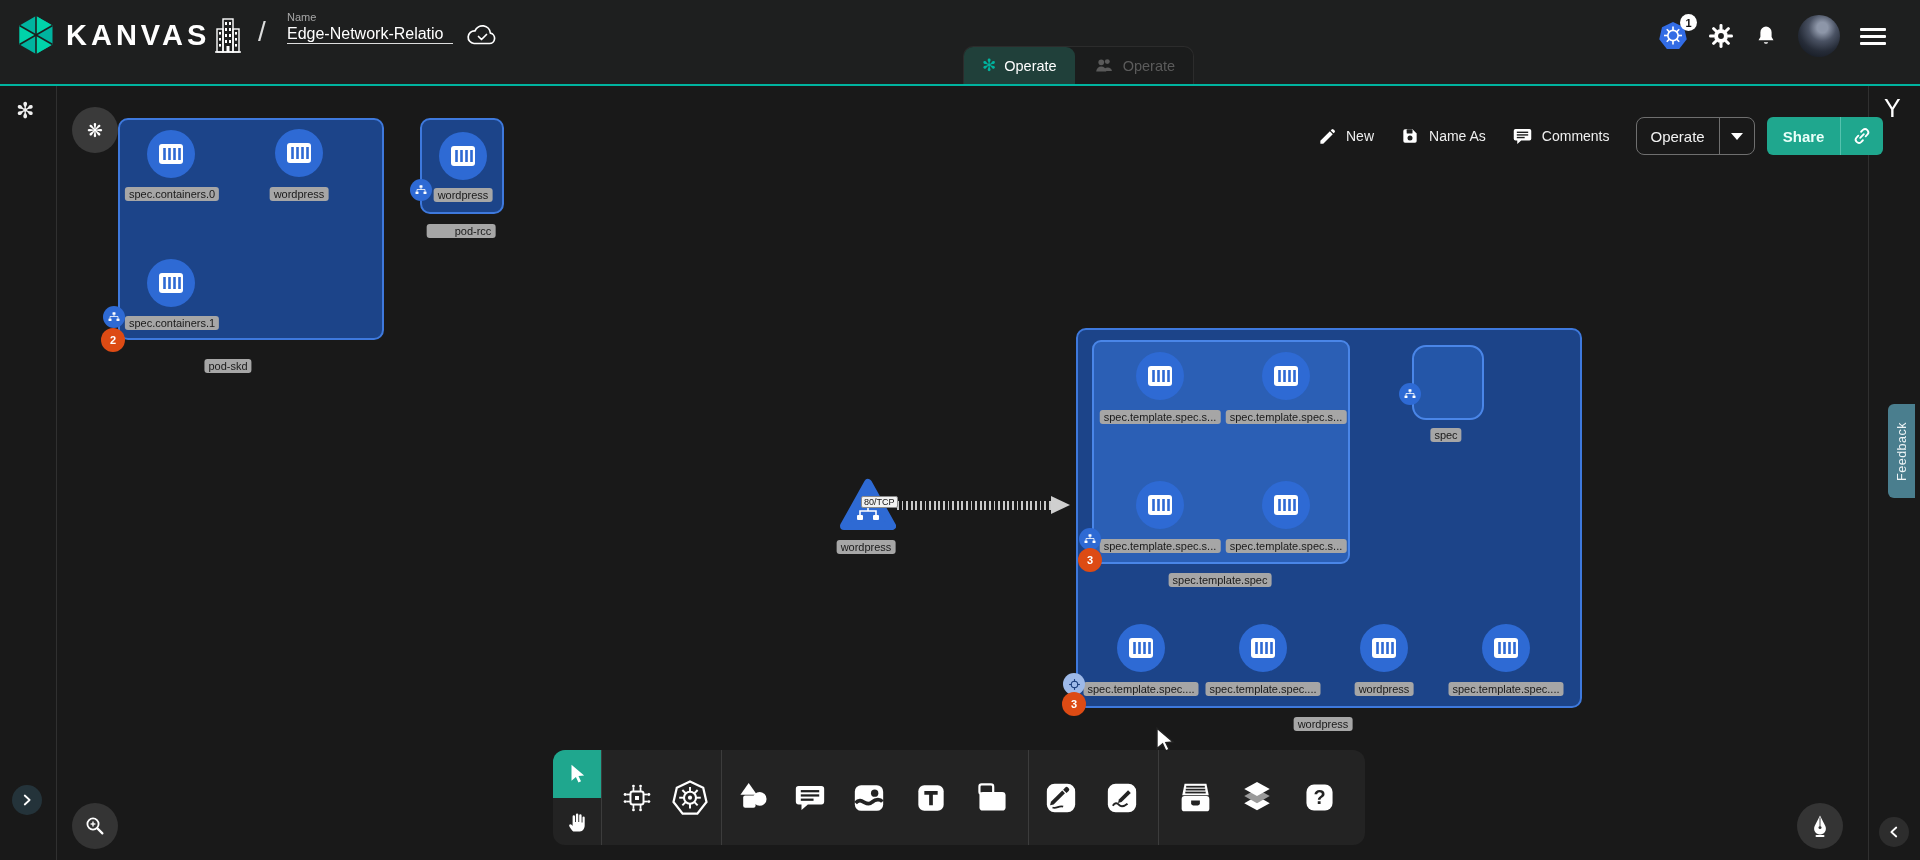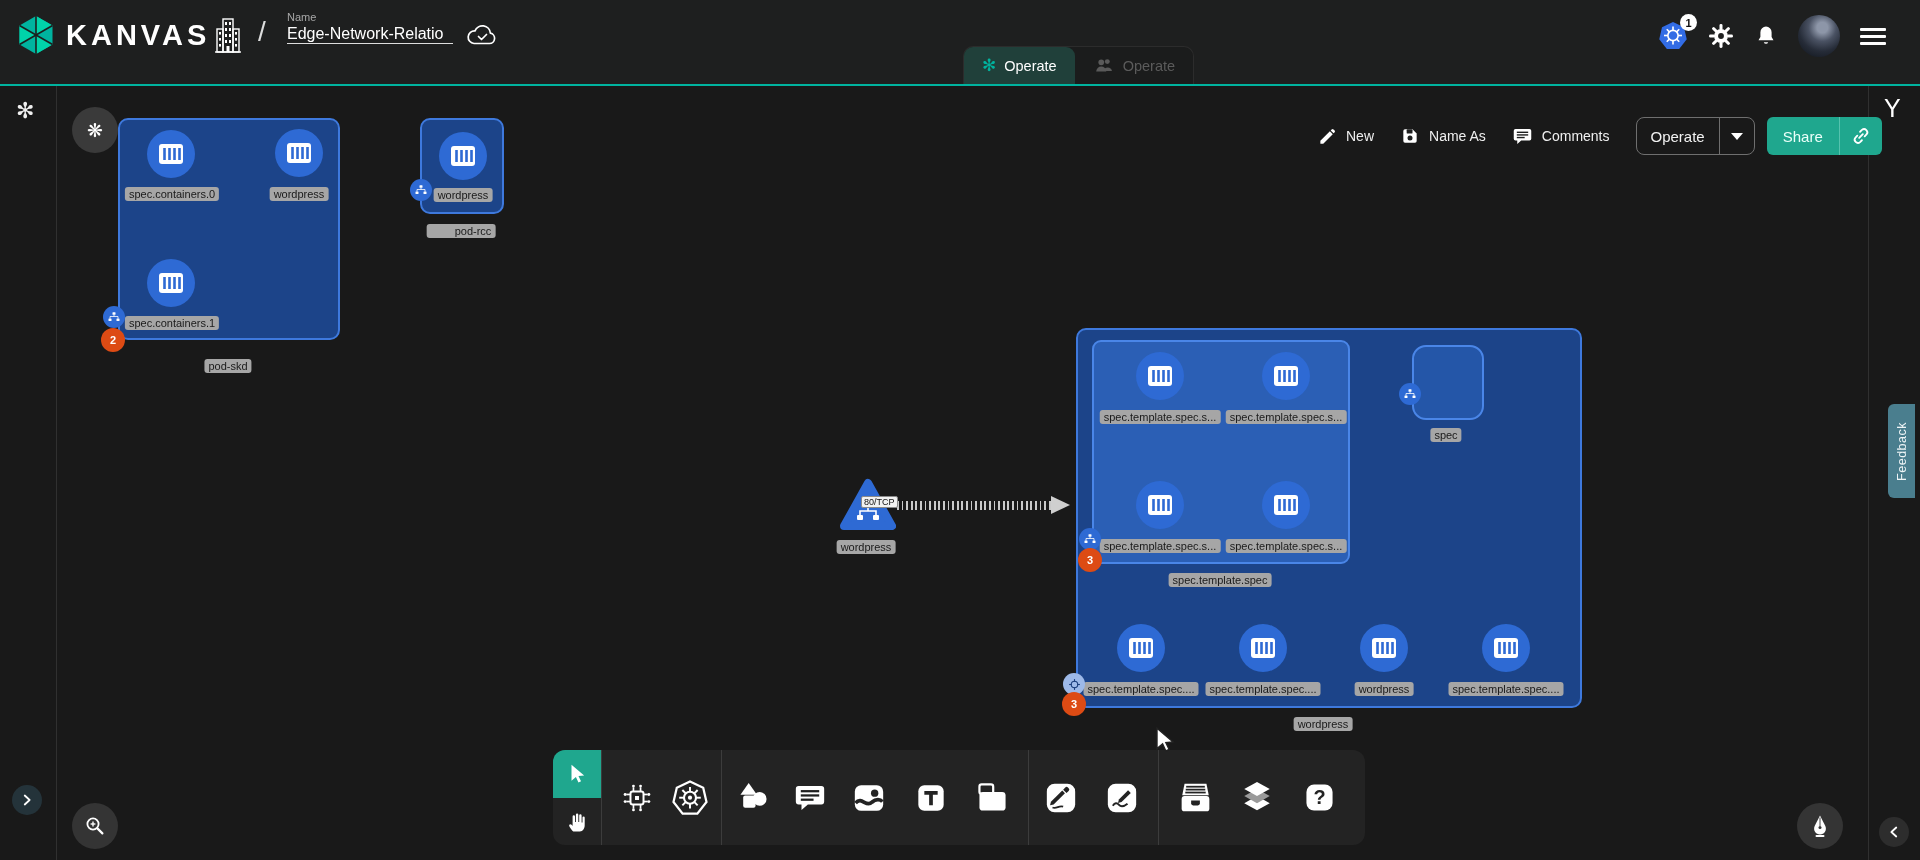--- a/index.html
+++ b/index.html
@@ -39,21 +39,21 @@
   .menu-icon span { display:block; width:26px; height:3px; background:#fff; border-radius:1px; }
 
   
   .action-bar { position:absolute; top:116px; left:1318px; height:40px; display:flex; align-items:center; z-index:40; }
   .act-item { display:flex; align-items:center; gap:9px; font-size:14px; color:#efefef; margin-right:26px; cursor:default; }
   .btn-actions { display:flex; align-items:stretch; height:38px; border:1px solid #6f6f6f; border-radius:8px; margin-right:12px; }
   .btn-actions .lbl { display:flex; align-items:center; padding:0 14px; font-size:15px; color:#f2f2f2; }
   .btn-actions .caret { display:flex; align-items:center; padding:0 11px; border-left:1px solid #6f6f6f; }
   .caret-tri { width:0; height:0; border-left:6px solid transparent; border-right:6px solid transparent; border-top:7px solid #fff; }
   .btn-share { display:flex; align-items:stretch; height:38px; background:#1FA78E; border-radius:6px; overflow:hidden; }
-  .btn-share .lbl { display:flex; align-items:center; padding:0 16px; font-size:15px; font-weight:normal; color:#eafff9; }
+  .btn-share .lbl { display:flex; align-items:center; padding:0 16px; font-size:15px; font-weight:bold; color:#eafff9; }
   .btn-share .link { display:flex; align-items:center; padding:0 11px; border-left:1px solid #55c2ae; }
 
   
   .left-rail { position:absolute; left:0; top:86px; width:57px; height:774px; border-right:1px solid #303030; background:#191919; z-index:30; }
   .rail-spiral { position:absolute; left:16px; top:12px; color:#f0f0f0; font-size:22px; }
   .right-rail { position:absolute; left:1868px; top:86px; width:52px; height:774px; border-left:1px solid #303030; background:#191919; z-index:30; }
   .y-glyph { position:absolute; left:15px; top:8px; font-size:25px; color:#fff; font-weight:400; }
   .feedback-tab { position:absolute; left:1888px; top:404px; width:27px; height:94px; background:#4A7E8E;
     border-radius:6px 0 0 6px; display:flex; align-items:center; justify-content:center; z-index:35; }
   .feedback-tab span { writing-mode:vertical-rl; transform:rotate(180deg); font-size:12.5px; color:#eef4f6; letter-spacing:.5px; }
@@ -466,21 +466,21 @@
   <svg width="18" height="18">
       <use href="#sym-chevron"></use>
     </svg>
 </div>
 <div class="circle-btn btn-chev-l">
   <svg width="18" height="18" style="transform:rotate(180deg)">
       <use href="#sym-chevron"></use>
     </svg>
 </div>
 
-<div class="group" style="left:118px; top:118px; width:222px; height:222px;">
+<div class="group" style="left:118px; top:118px; width:266px; height:222px;">
   <div class="cnode" style="left:27px; top:10px;">
     <svg width="26" height="22">
         <use href="#sym-container"></use>
       </svg>
   </div>
   <div class="chip" style="left:52px; top:67px;">spec.containers.0</div>
   <div class="cnode" style="left:155px; top:9px;">
     <svg width="26" height="22">
         <use href="#sym-container"></use>
       </svg>

